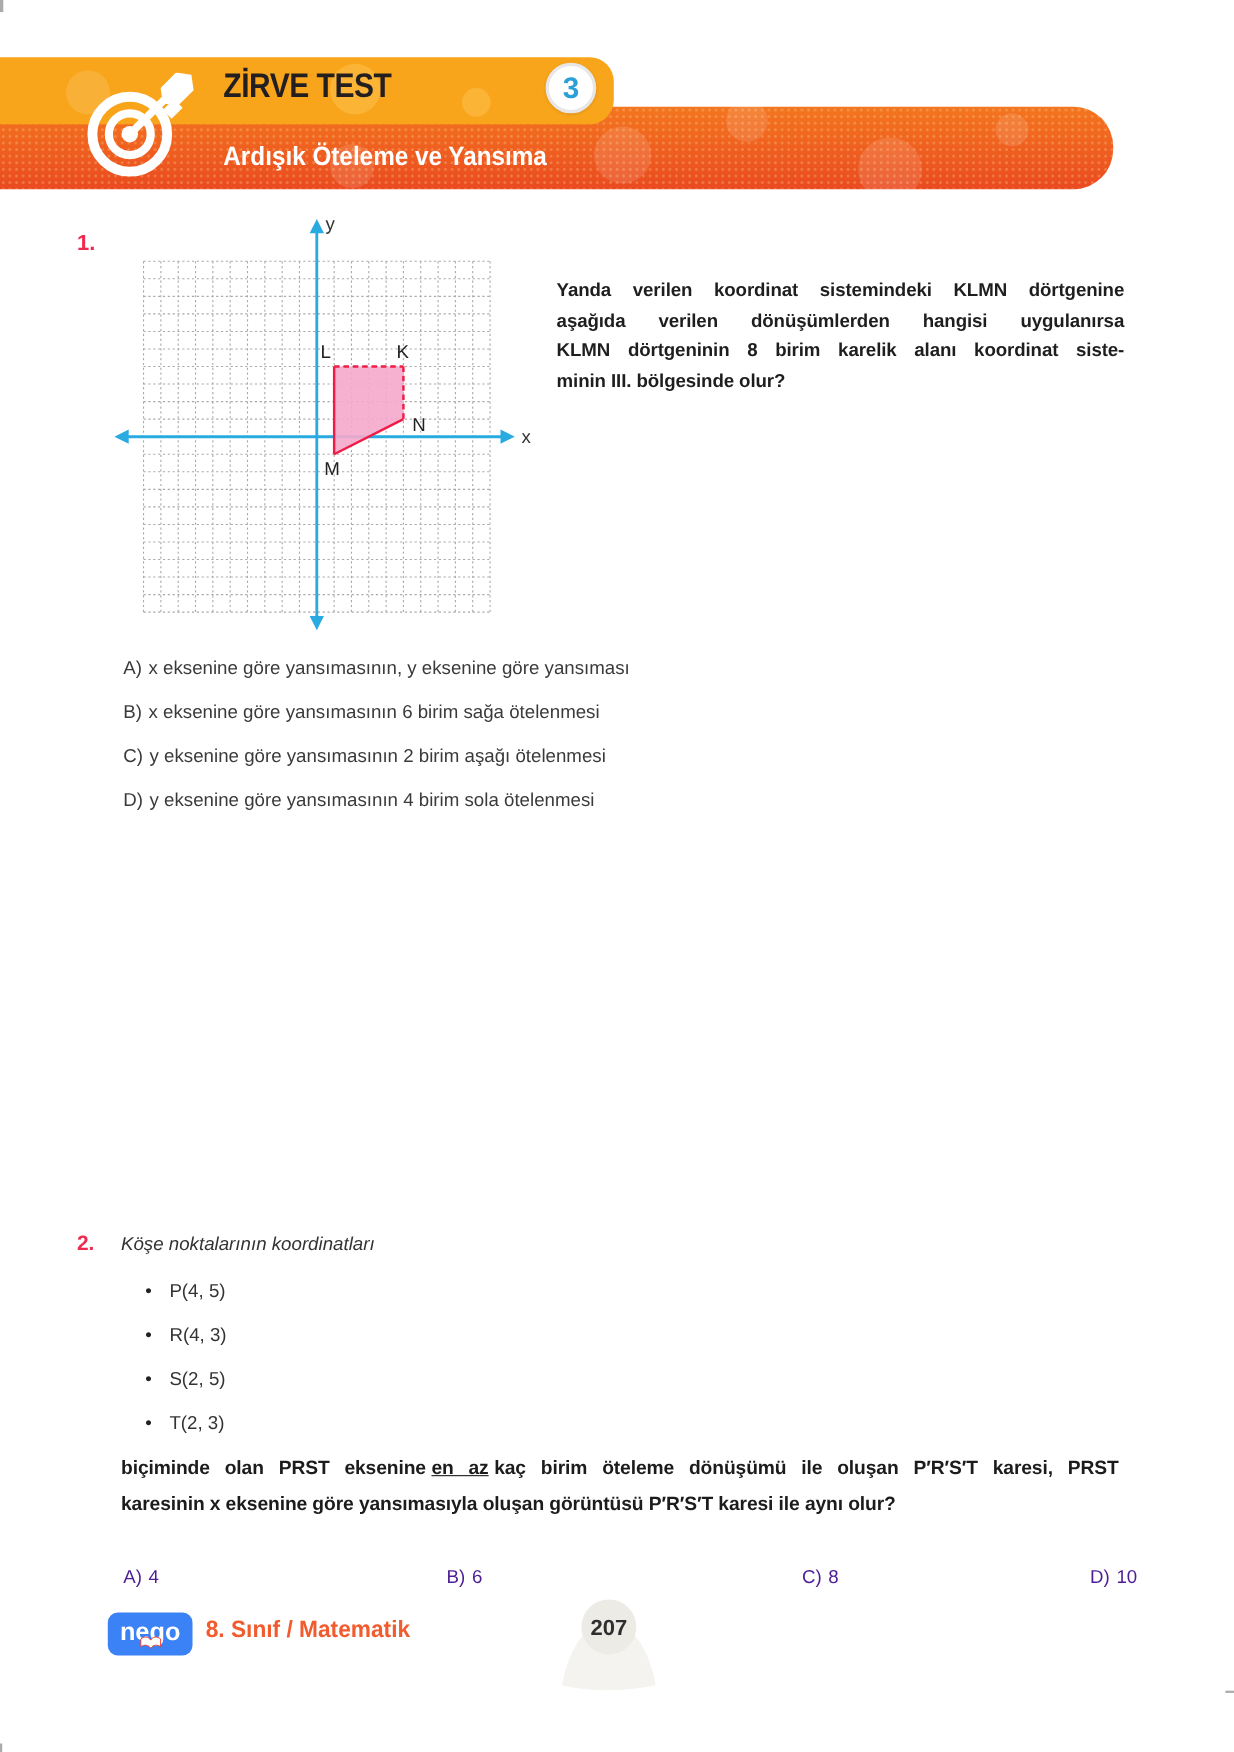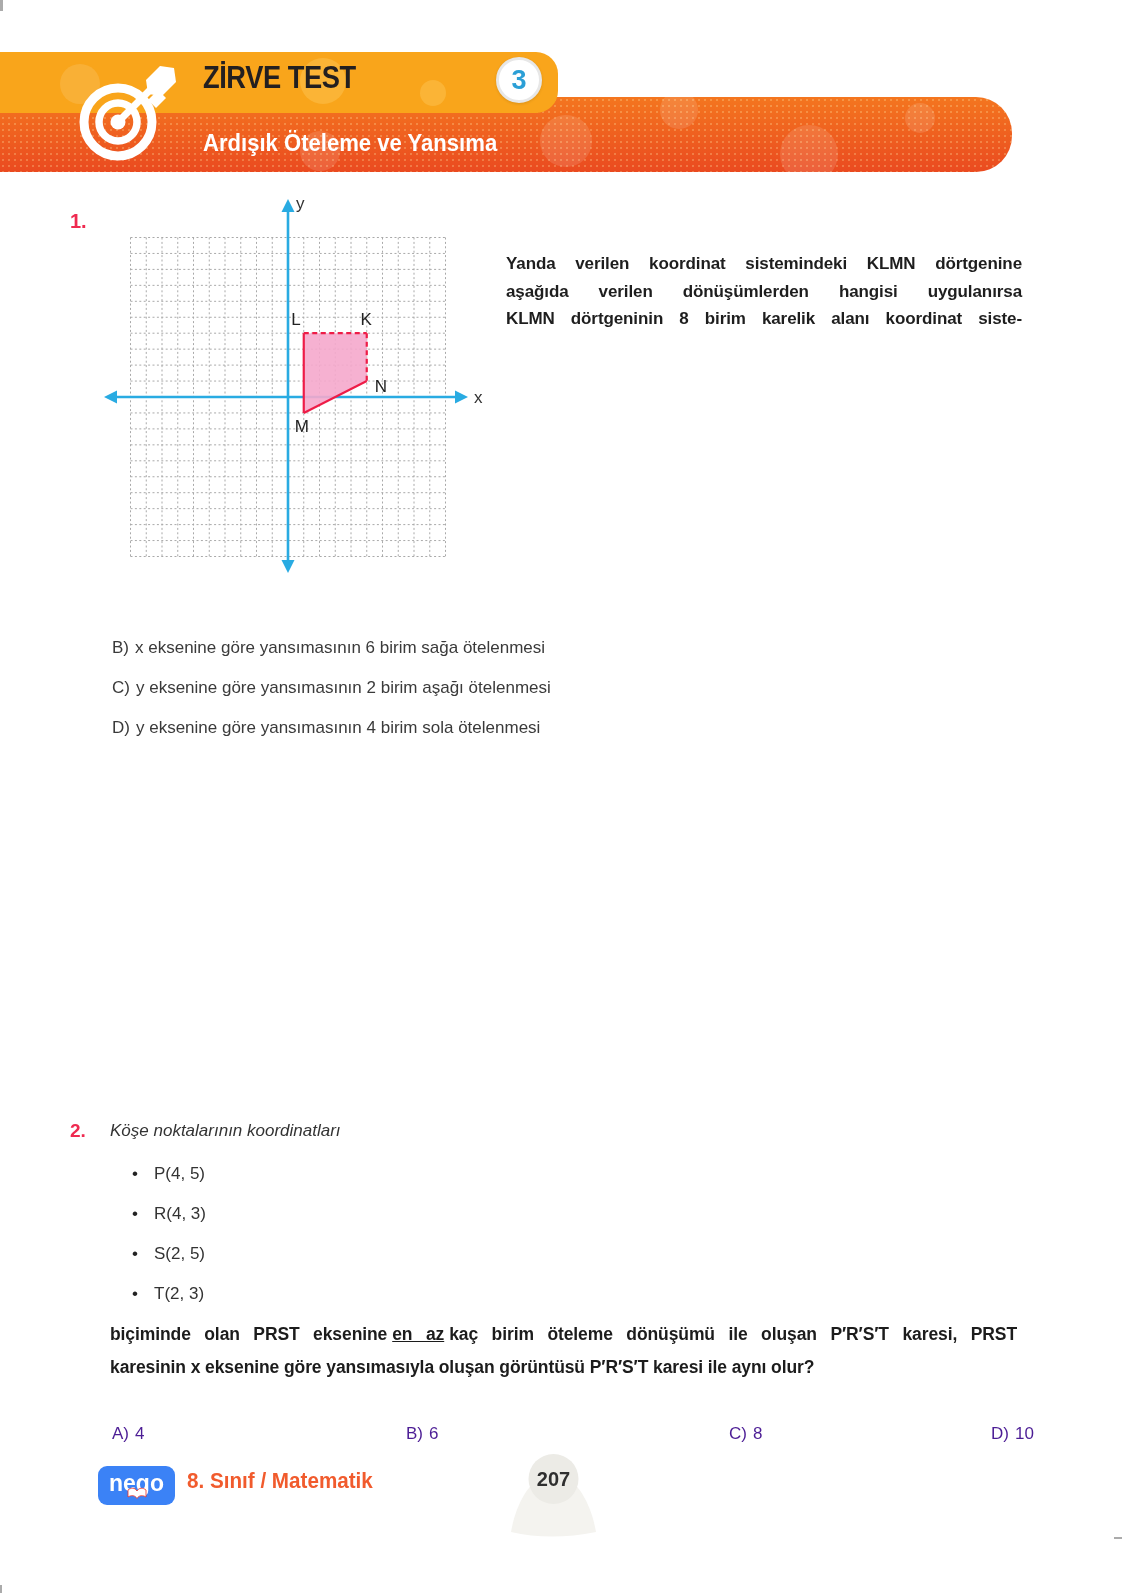--- a/index.html
+++ b/index.html
@@ -158,22 +158,26 @@
         <text x="271.75" y="131.2" font-size="17" fill="#222222" text-anchor="end" font-family="Liberation Sans, sans-serif">K</text>
         <text x="274.75" y="198.05" font-size="17" fill="#222222" text-anchor="start" font-family="Liberation Sans, sans-serif">N</text>
         <text x="194.75" y="237.95" font-size="17" fill="#222222" text-anchor="start" font-family="Liberation Sans, sans-serif">M</text>
       </svg>
   </div>
 
   <div class="q1-text">
     <div class="jline">Yanda verilen koordinat sistemindeki KLMN dörtgenine</div>
     <div class="jline">aşağıda verilen dönüşümlerden hangisi uygulanırsa</div>
     <div class="jline">KLMN dörtgeninin 8 birim karelik alanı koordinat siste-</div>
-  </div>
-
+    <div class="jline last">minin III. bölgesinde olur?</div>
+  </div>
+
+  <div class="opt" style="top:598px;">
+    <span class="opt-label">A)</span><span>x eksenine göre yansımasının, y eksenine göre yansıması</span>
+  </div>
   <div class="opt" style="top:638px;">
     <span class="opt-label">B)</span><span>x eksenine göre yansımasının 6 birim sağa ötelenmesi</span>
   </div>
   <div class="opt" style="top:678px;">
     <span class="opt-label">C)</span><span>y eksenine göre yansımasının 2 birim aşağı ötelenmesi</span>
   </div>
   <div class="opt" style="top:718px;">
     <span class="opt-label">D)</span><span>y eksenine göre yansımasının 4 birim sola ötelenmesi</span>
   </div>
 

